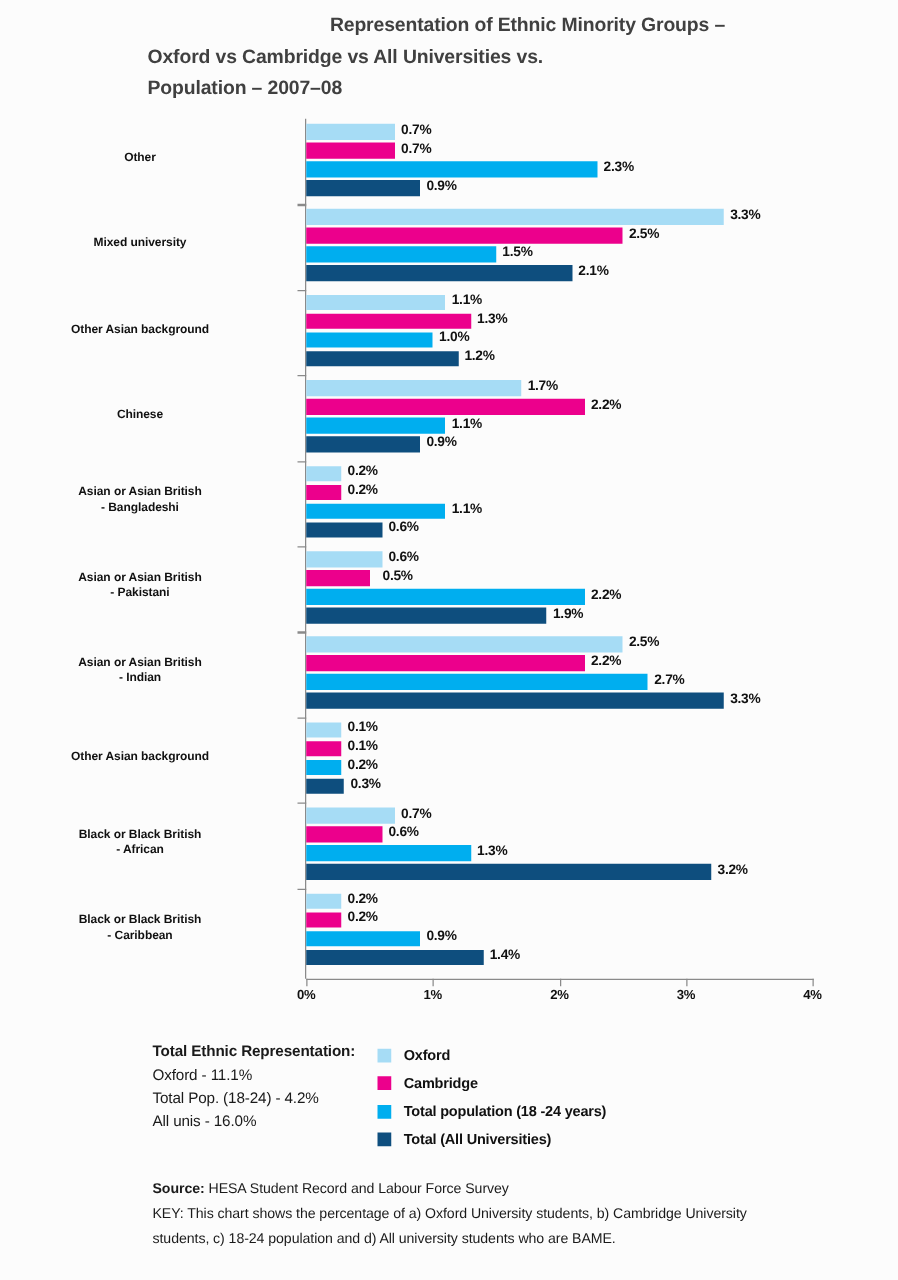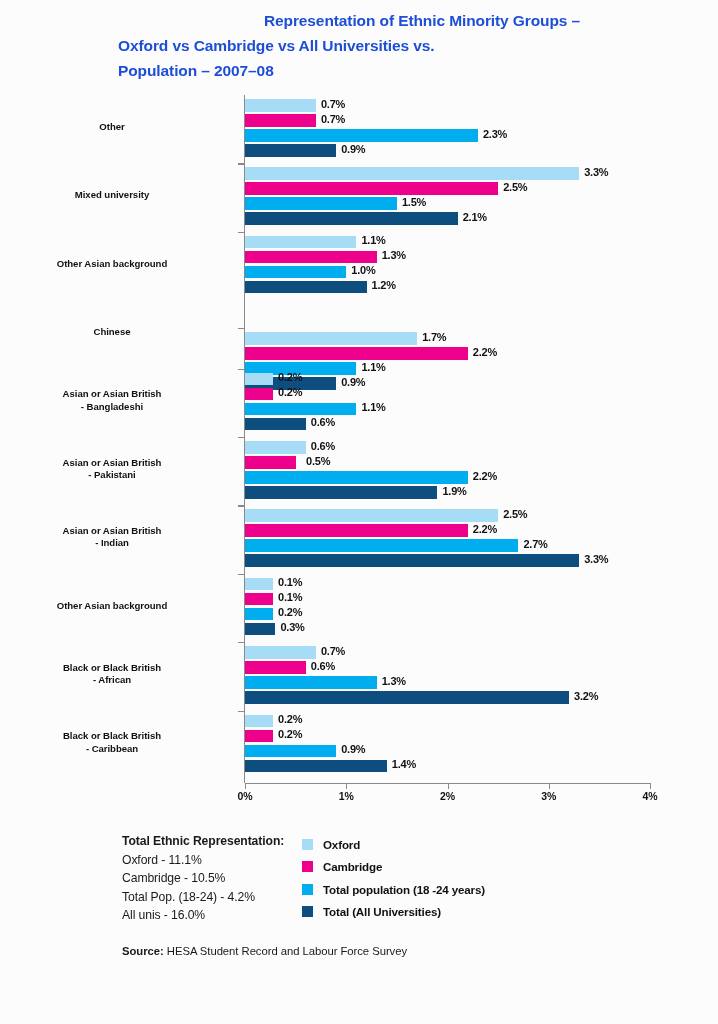--- a/index.html
+++ b/index.html
@@ -12,21 +12,21 @@
     position:relative;
   }
   
   #title-block{
     position:absolute;
     left:118px; top:8px; width:590px;
     font-size:15.5px;
     font-weight:bold;
     line-height:25px;
     letter-spacing:-0.1px;
-    color:#1d4ed8;
+    color:#404040;
   }
   #title-line-1{display:block; text-align:center; padding-left:18px;}
   #title-line-2{display:block;}
   #title-line-3{display:block;}
 
   
   #chart{
     position:absolute;
     left:0; top:95px;
     width:718px; height:700px;
@@ -258,21 +258,21 @@
         </div>
         <div class="bar-wrap" style="top: 30px; width: 405px;">
           <div class="bar" style="width: 101.25px; background: rgb(0, 174, 239);"></div>
           <div class="bar-value" style="left: 106.25px;">1.0%</div>
         </div>
         <div class="bar-wrap" style="top: 45px; width: 405px;">
           <div class="bar" style="width: 121.5px; background: rgb(14, 78, 126);"></div>
           <div class="bar-value" style="left: 126.5px;">1.2%</div>
         </div>
       </div>
-      <div class="row" style="top: 209.2px; height: 60px; margin-top: 28px;">
+      <div class="row" style="top: 209.2px; height: 60px;">
         <div class="row-tick" style="top: -4px;"></div>
         <div class="bar-wrap" style="top: 0px; width: 405px;">
           <div class="bar" style="width: 172.125px; background: rgb(166, 220, 245);"></div>
           <div class="bar-value" style="left: 177.125px;">1.7%</div>
         </div>
         <div class="bar-wrap" style="top: 15px; width: 405px;">
           <div class="bar" style="width: 222.75px; background: rgb(236, 0, 140);"></div>
           <div class="bar-value" style="left: 227.75px;">2.2%</div>
         </div>
         <div class="bar-wrap" style="top: 30px; width: 405px;">
@@ -410,21 +410,20 @@
     <div class="xtick-label" style="left: 447.5px;">2%</div>
     <div class="xtick" style="left: 548.75px;"></div>
     <div class="xtick-label" style="left: 548.75px;">3%</div>
     <div class="xtick" style="left: 650px;"></div>
     <div class="xtick-label" style="left: 650px;">4%</div>
   </div>
 
 <div id="totals">
   <div class="totals-head">Total Ethnic Representation:</div>
   <div>Oxford - 11.1%</div>
-  <div>Cambridge - 10.5%</div>
   <div>Total Pop. (18-24) - 4.2%</div>
   <div>All unis - 16.0%</div>
 </div>
 
 <div id="legend">
     <div class="legend-item">
       <span class="legend-swatch" style="background: rgb(166, 220, 245);"></span>
       <span class="legend-label">Oxford</span>
     </div>
     <div class="legend-item">
@@ -438,13 +437,14 @@
     <div class="legend-item">
       <span class="legend-swatch" style="background: rgb(14, 78, 126);"></span>
       <span class="legend-label">Total (All Universities)</span>
     </div>
   </div>
 
 <div id="footer">
   <span id="footer-line-1">
     <span class="src-label">Source:</span><span> HESA Student Record and Labour Force Survey</span>
   </span>
+  <span id="footer-key">KEY: This chart shows the percentage of a) Oxford University students, b) Cambridge University students, c) 18-24 population and d) All university students who are BAME.</span>
 </div>
 
 </body></html>

